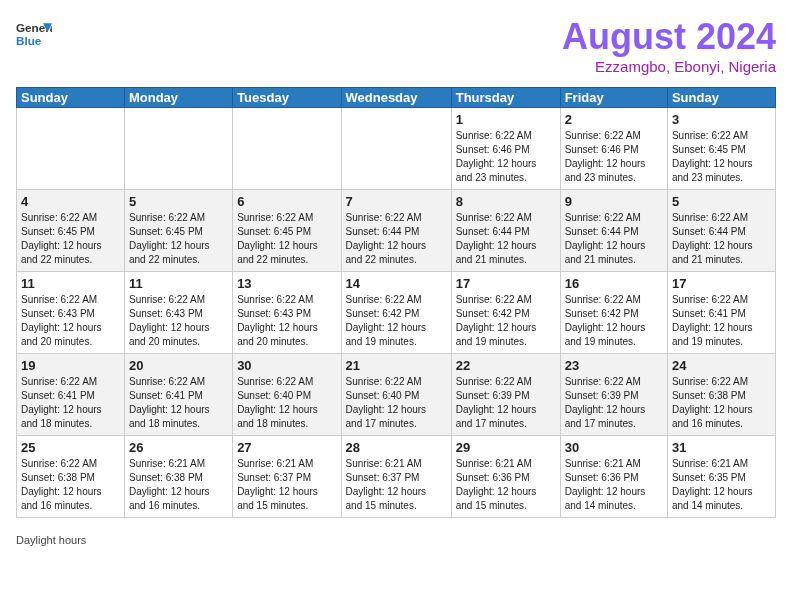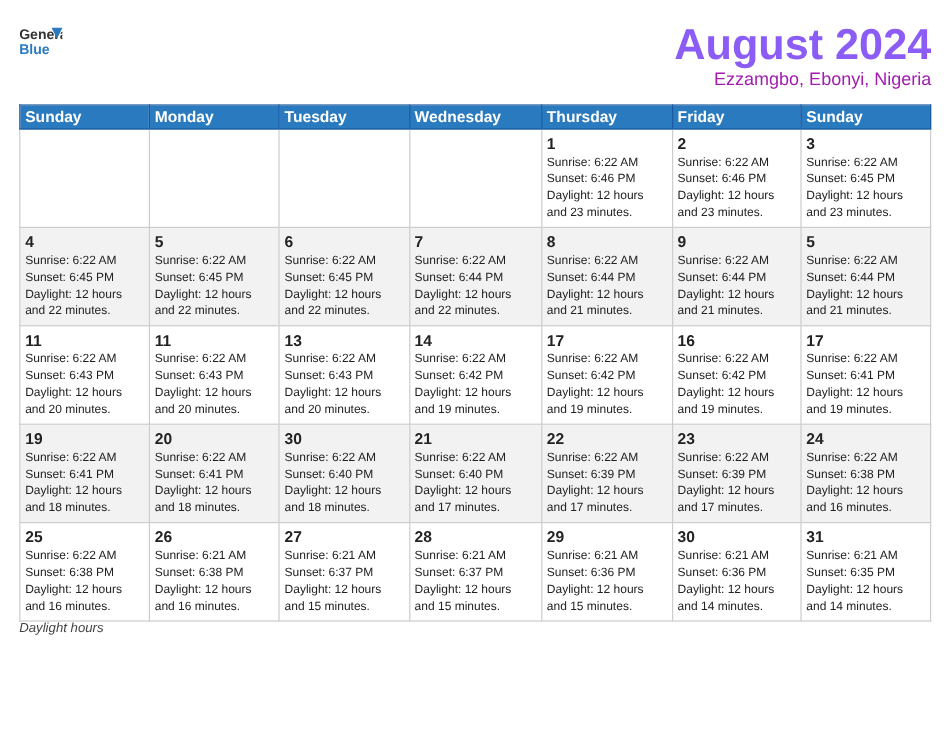--- a/index.html
+++ b/index.html
@@ -70,25 +70,24 @@
       margin-bottom: 2px;
     }
     .day-info {
       color: #222;
       font-size: 10px;
       line-height: 1.4;
     }
     .empty { background: #fff !important; }
     tbody tr:nth-child(even) td.empty { background: #f2f2f2 !important; }
     .footer {
-      margin-top: 0;
+      margin-top: 16px;
       font-size: 11px;
       color: #444;
       text-align: left;
-      font-style: italic;
     }
   </style>
 </head>
 <body>
 
 <div class="header">
   <div class="logo">
     <svg class="logo-icon" viewBox="0 0 40 40">
       <text x="0" y="18" font-size="13" font-weight="bold" fill="#333">General</text>
       <text x="0" y="32" font-size="13" font-weight="bold" fill="#2a7abf">Blue</text>

